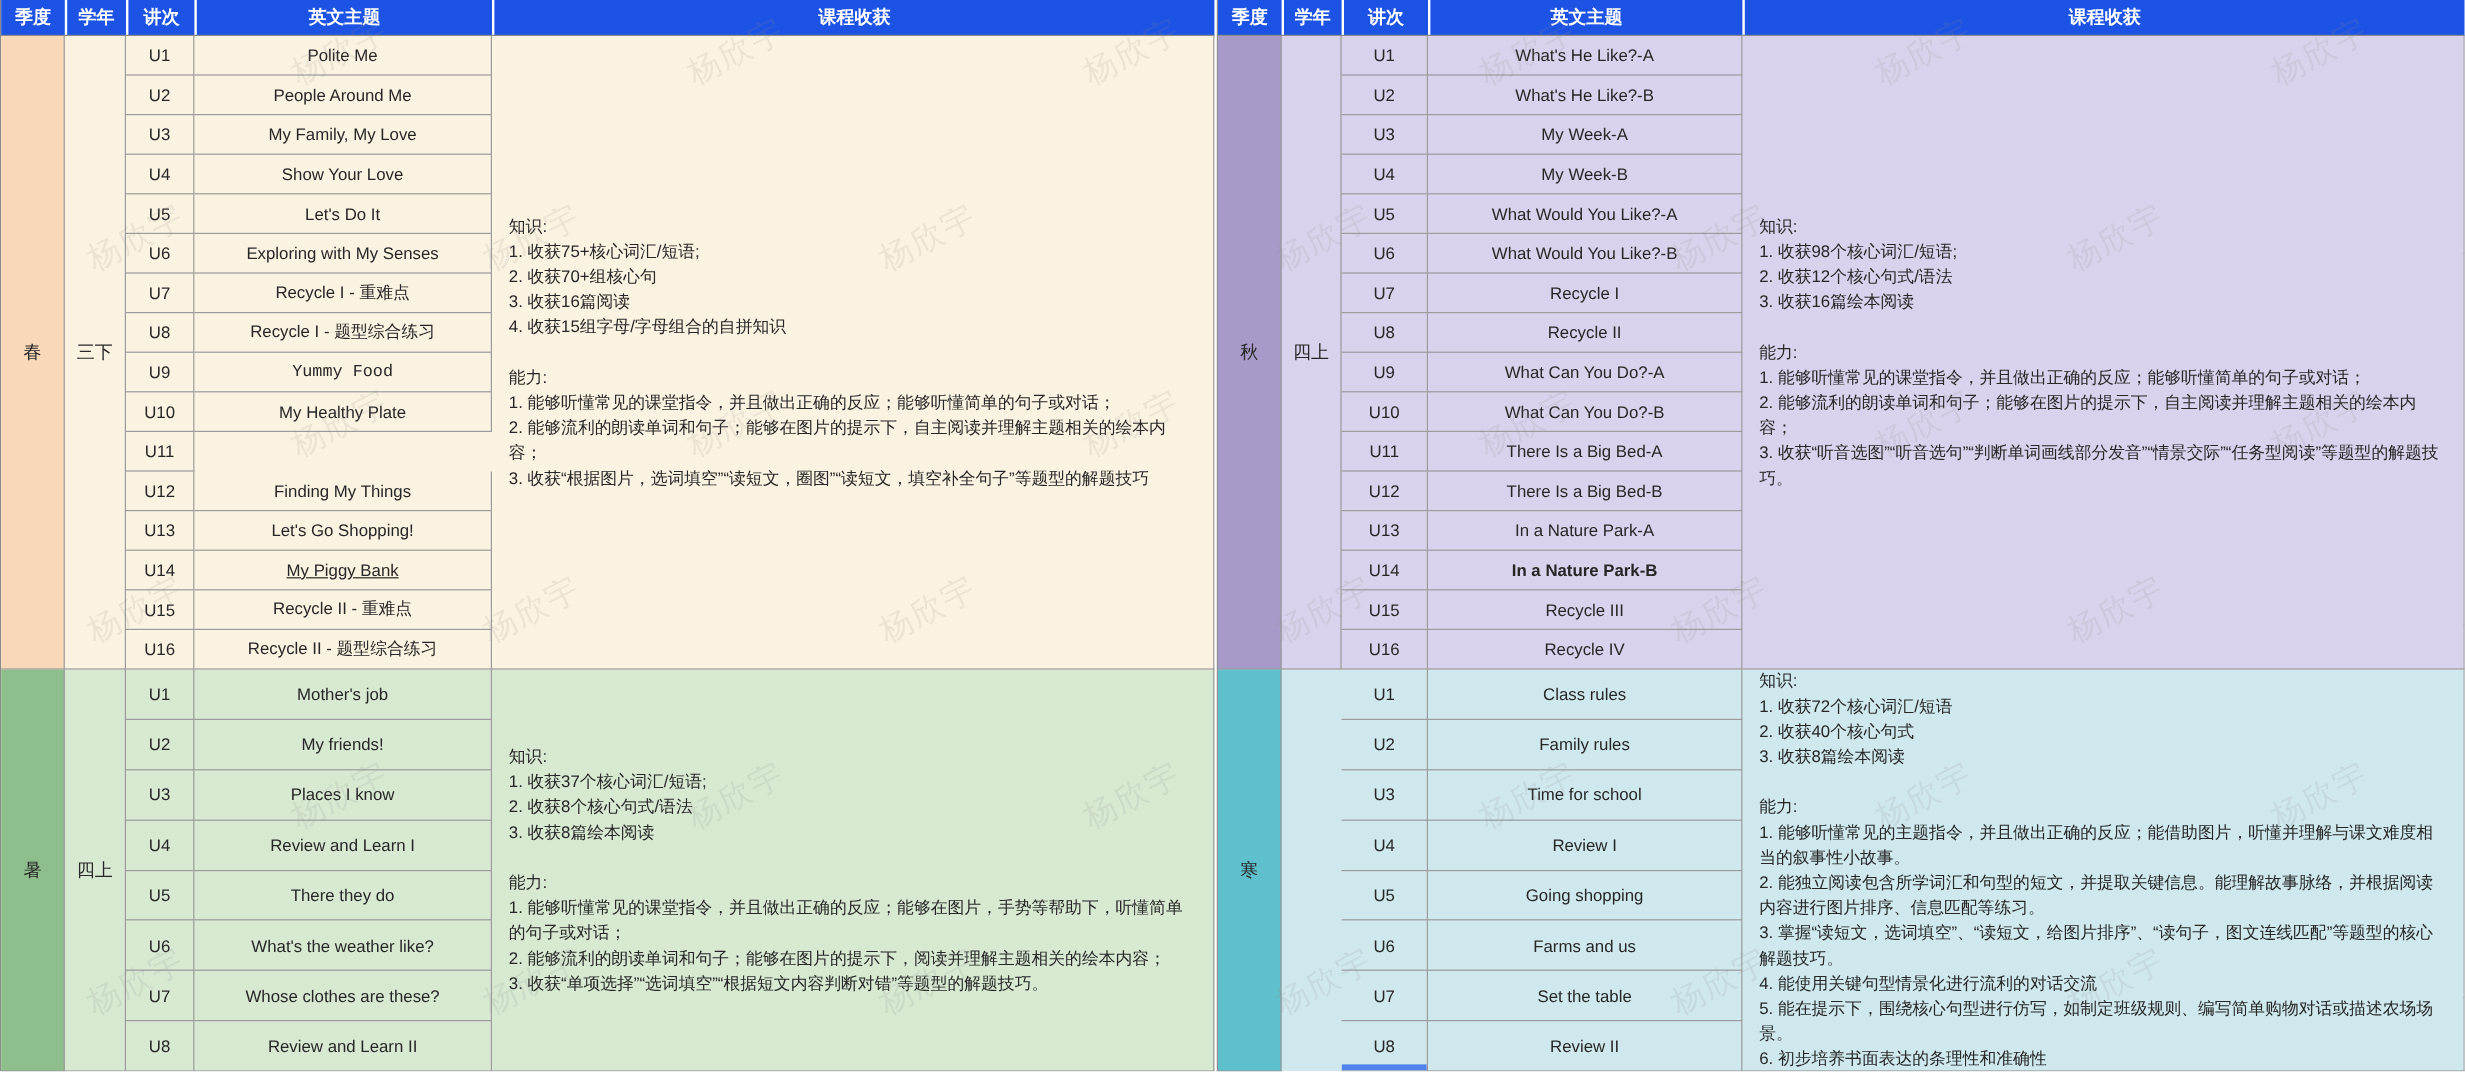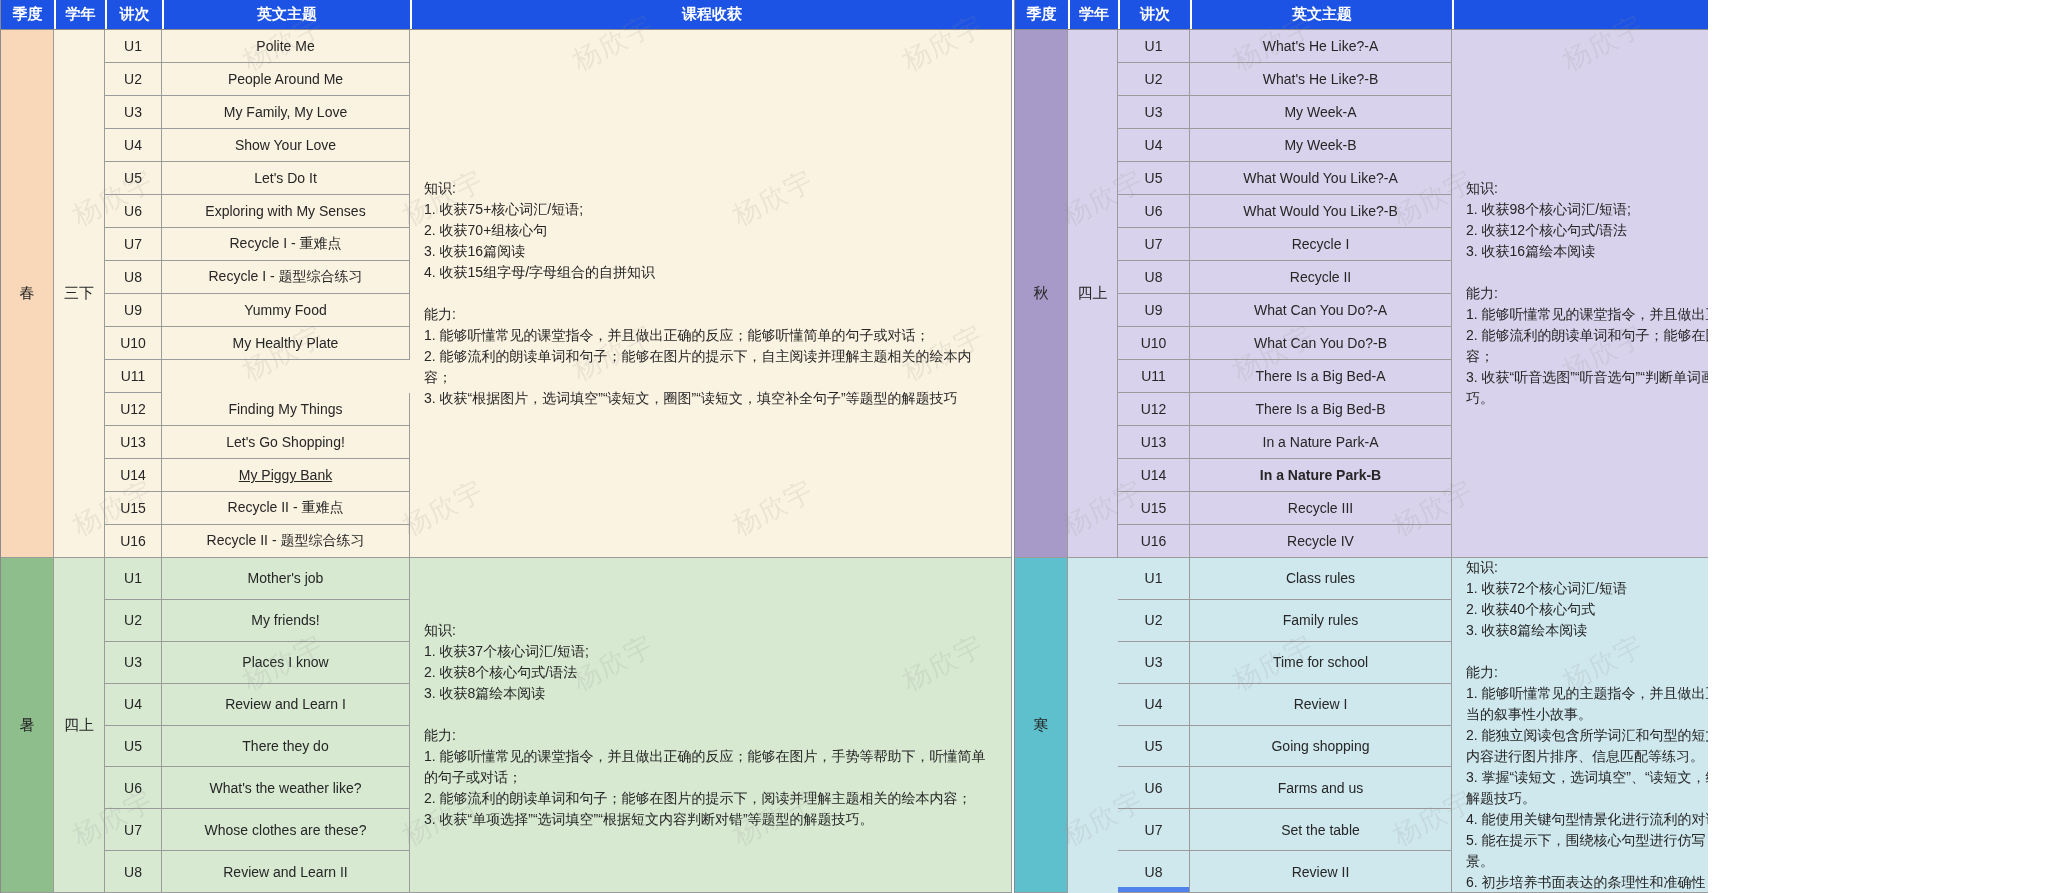--- a/index.html
+++ b/index.html
@@ -1,17 +1,17 @@
 <!DOCTYPE html>
 <html><head>
 <meta charset="utf-8">
 <style>
   html,body{margin:0;padding:0;background:#fff;}
   #board{
-    position:relative;width:1708px;height:893px;overflow:hidden;background:#fff;
+    position:relative;width:2054px;height:893px;overflow:hidden;background:#fff;
     font-family:"Liberation Sans","DejaVu Sans",sans-serif;color:#262626;
   }
   .sheet{position:absolute;top:0;height:893px;border-left:1px solid #8a8a8a;box-sizing:border-box;}
   .sheet-left{left:0;width:1012px;}
   .sheet-right{left:1014px;width:1040px;}
   .hrow{display:grid;height:30px;box-sizing:border-box;border-bottom:1px solid #8a8a8a;}
   .hcell{
     display:flex;align-items:center;justify-content:center;
     color:#fff;font-weight:bold;font-size:15px;box-sizing:border-box;
   }
@@ -103,21 +103,21 @@
         </div>
         <div class="cell lecture" style="grid-area: 8 / 3;">
           <span class="txt">U8</span>
         </div>
         <div class="cell topic" style="grid-area: 8 / 4;">
           <span class="txt">Recycle I - 题型综合练习</span>
         </div>
         <div class="cell lecture" style="grid-area: 9 / 3;">
           <span class="txt">U9</span>
         </div>
-        <div class="cell topic" style="grid-area: 9 / 4;">
+        <div class="cell topic" style="grid-area: 9 / 4; font-family: Liberation Mono, monospace;">
           <span class="txt">Yummy Food</span>
         </div>
         <div class="cell lecture" style="grid-area: 10 / 3;">
           <span class="txt">U10</span>
         </div>
         <div class="cell topic" style="grid-area: 10 / 4;">
           <span class="txt">My Healthy Plate</span>
         </div>
         <div class="cell lecture" style="grid-area: 11 / 3;">
           <span class="txt">U11</span>

